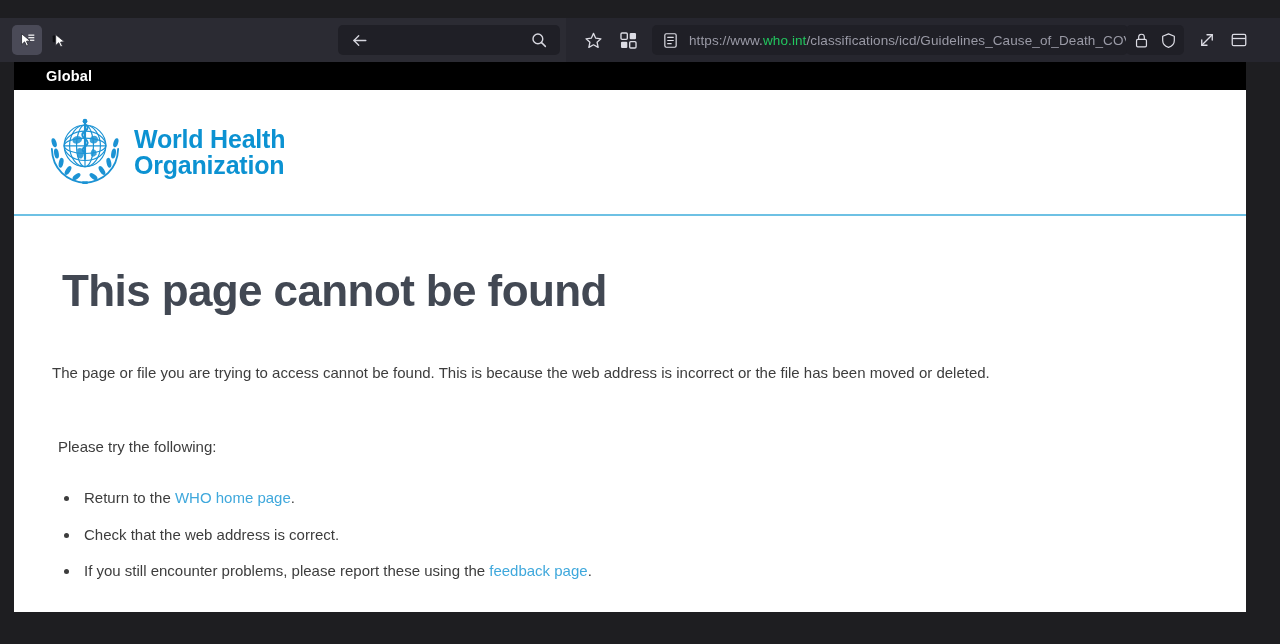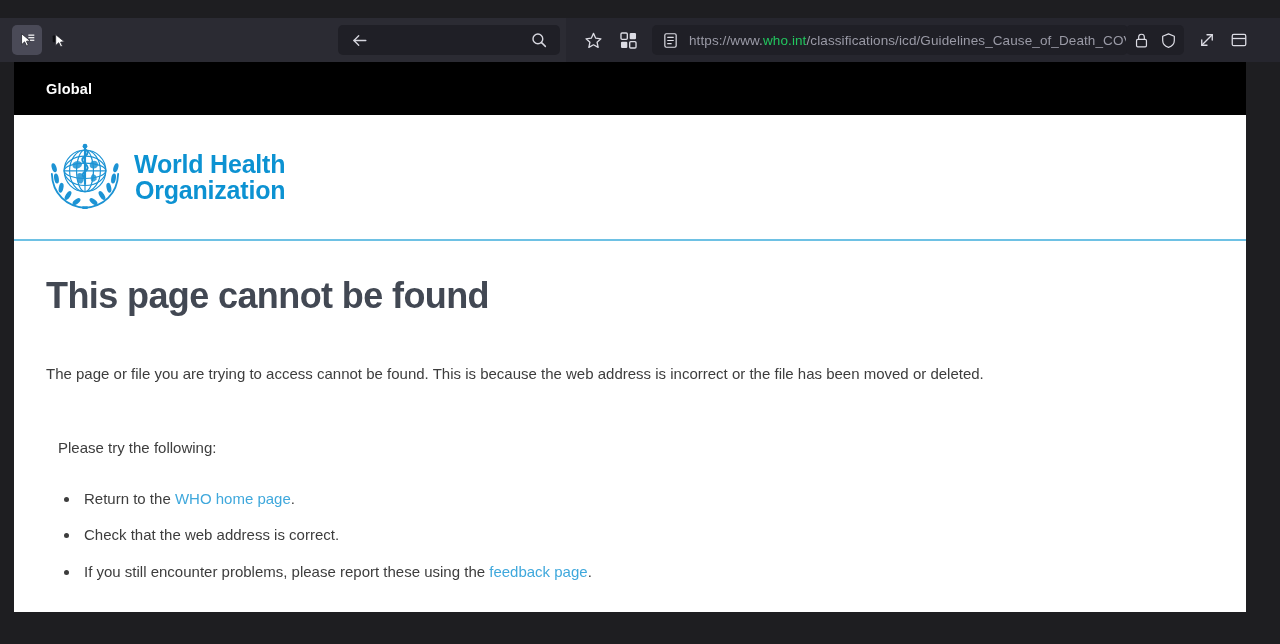--- a/index.html
+++ b/index.html
@@ -115,21 +115,21 @@
   
   .viewport {
     position: absolute;
     left: 14px; top: 62px;
     width: 1232px; height: 550px;
     background: #ffffff;
     overflow: hidden;
   }
 
   .whonav {
-    height: 53px;
+    height: 28px;
     background: #000000;
     display: flex;
     align-items: center;
     padding-left: 18px;
     box-sizing: border-box;
     gap: 28px;
   }
   .whonav .navitem {
     color: #ffffff;
     font-size: 14.5px;
@@ -150,45 +150,44 @@
     padding-left: 32px;
     box-sizing: border-box;
   }
   .logo { display: flex; align-items: center; gap: 10px; }
   .logo-text {
     color: #0c92d2;
     font-size: 25px;
     font-weight: bold;
     line-height: 1.06;
     letter-spacing: -.2px;
-    text-align: right;
   }
 
   .rule {
     height: 2px;
     background: #6ec1e4;
     width: 100%;
   }
 
   .content {
     padding: 36px 32px 0 32px;
     box-sizing: border-box;
   }
 
   h1.title {
-    margin: 0;
-    font-size: 36px;
+    margin: 16px;
+    font-size: 44px;
     font-weight: bold;
     color: #424853;
     letter-spacing: -.6px;
     line-height: 1.05;
   }
 
   p.intro {
-    margin: 47px 0 0 0;
+    margin: 47px 0 0 6px;
     font-size: 15px;
     color: #3d3d3d;
     line-height: 1.62;
   }
 
   p.tryfollow {
     margin: 53px 0 0 12px;
     font-size: 15px;
     color: #3d3d3d;
   }

